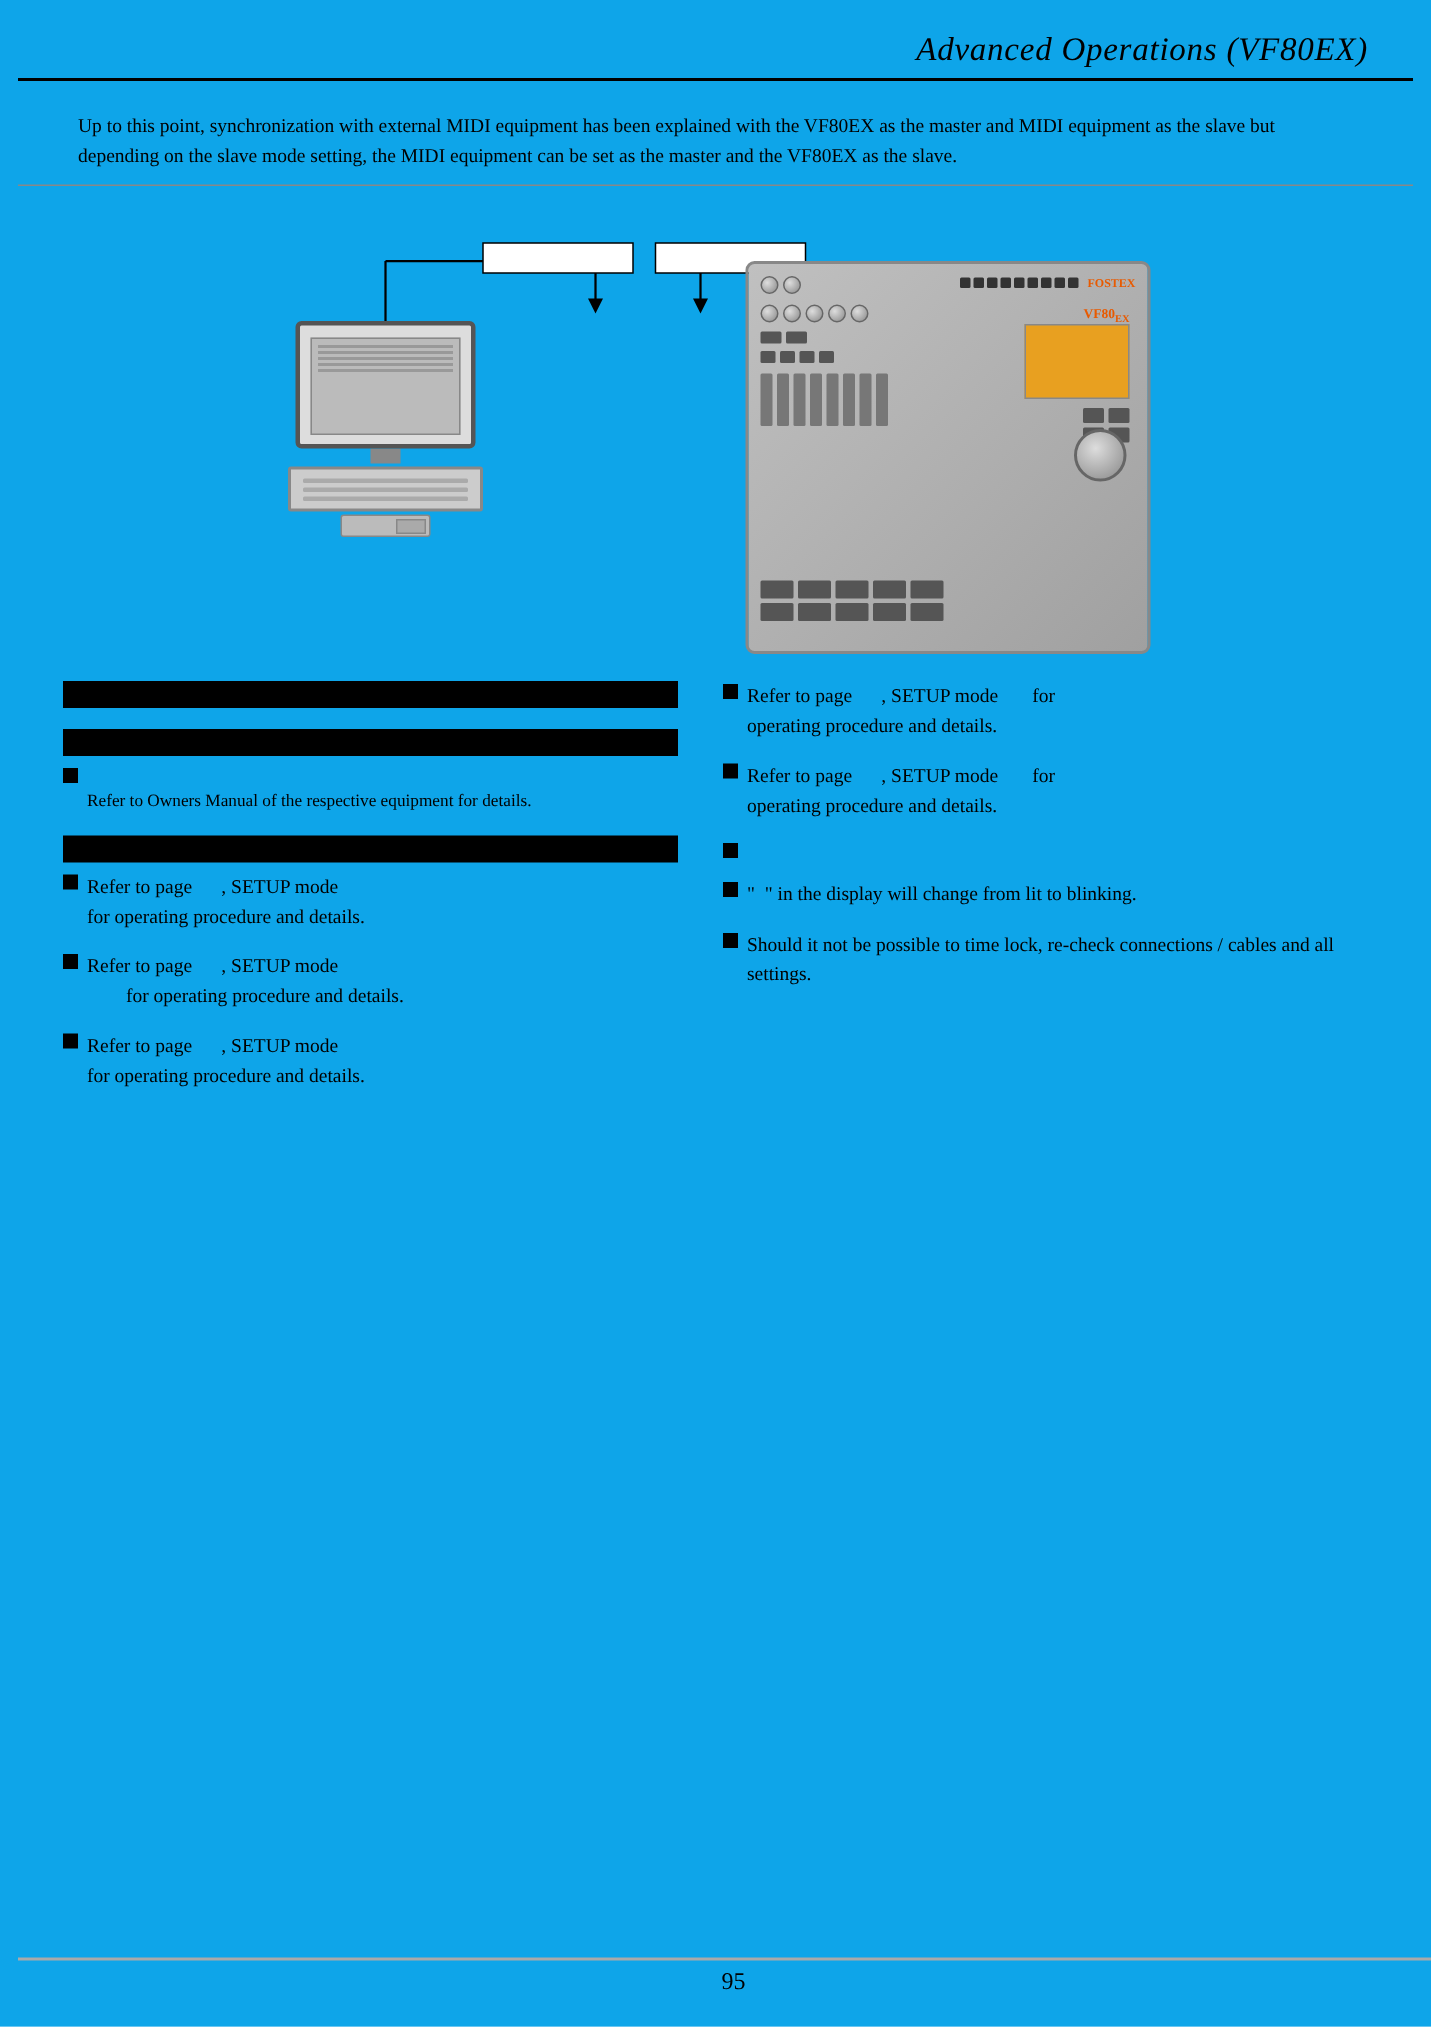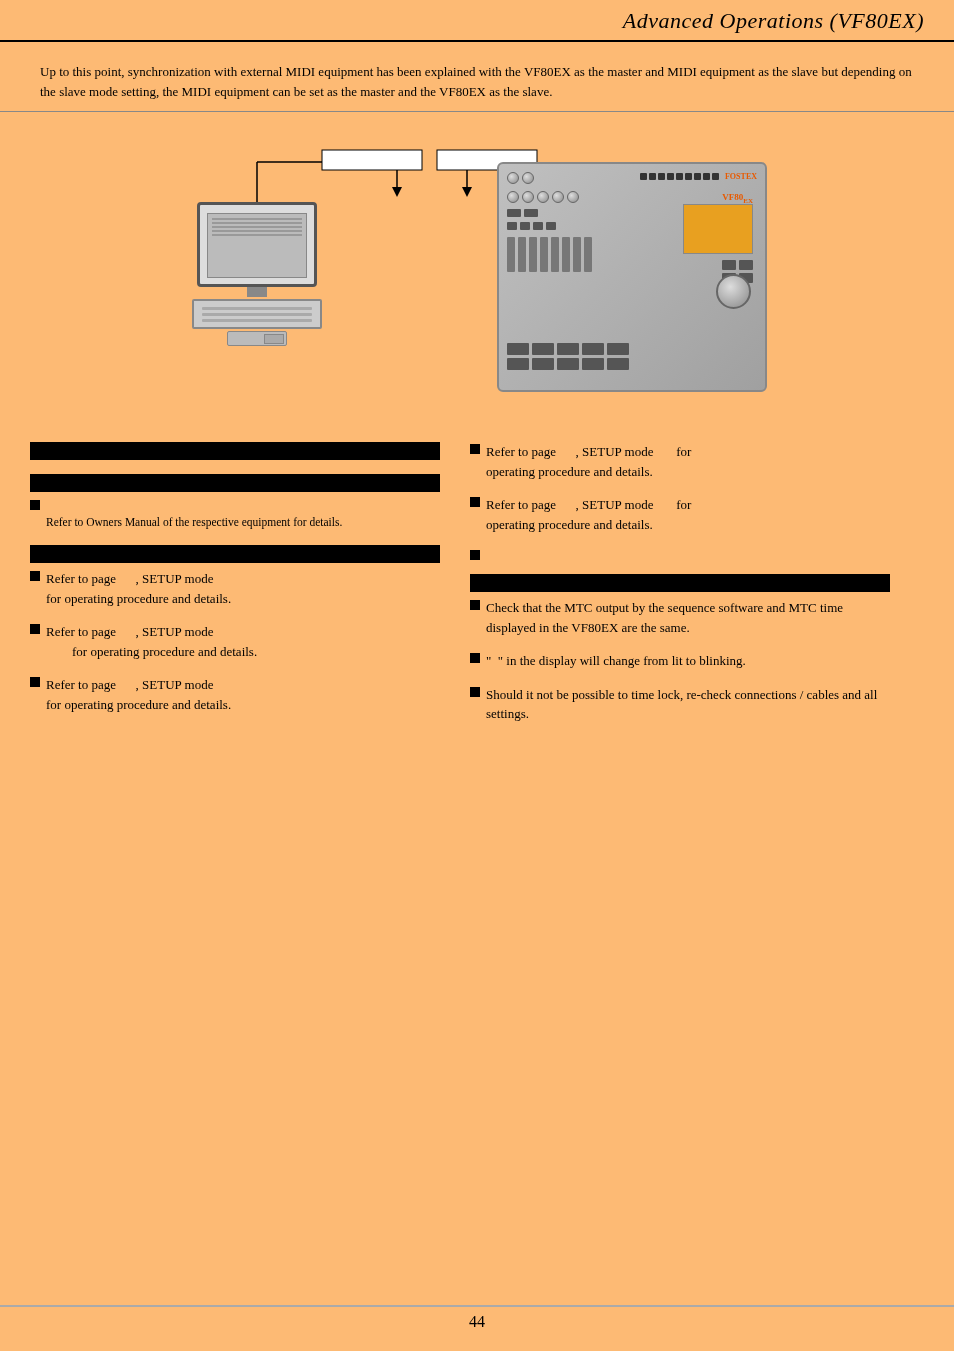--- a/index.html
+++ b/index.html
@@ -8,22 +8,22 @@
       background: #fff;
       width: 954px;
       min-height: 1351px;
       position: relative;
       overflow-x: hidden;
     }
 
     .page {
       width: 954px;
       min-height: 1351px;
-      background: #fdba74;
-      padding: 0;
+      background: #0ea5e9;
+      padding: 12px;
       position: relative;
     }
 
     
     .header {
       display: flex;
       justify-content: flex-end;
       align-items: center;
       border-bottom: 2px solid #000;
       padding: 8px 30px 6px 30px;
@@ -126,21 +126,21 @@
     .device {
       position: absolute;
       right: 0px;
       top: 20px;
       width: 290px;
       height: 240px;
     }
 
     .device-body {
       width: 270px;
-      height: 230px;
+      height: 262px;
       background: linear-gradient(135deg, #c0c0c0, #a0a0a0);
       border-radius: 6px;
       border: 2px solid #888;
       position: relative;
       padding: 8px;
     }
 
     .device-top-row {
       display: flex;
       justify-content: flex-end;
@@ -518,42 +518,35 @@
         </div>
       </div>
 
       <div class="section-block">
         <div class="step-row">
           <div class="step-bullet"></div>
           <span class="step-text"></span>
         </div>
       </div>
 
-      <div class="section-block">
-        <div class="section-header">&nbsp;</div>
-        <div class="step-row">
-          <div class="step-bullet"></div>
-          <span class="step-text">Check that the MTC output by the sequence software and MTC time displayed in the VF80EX are the same.</span>
-        </div>
-      </div>
 
       <div class="section-block">
         <div class="step-row">
           <div class="step-bullet"></div>
           <span class="step-text">" &nbsp;" in the display will change from lit to blinking.</span>
         </div>
       </div>
 
       <div class="section-block">
         <div class="step-row">
           <div class="step-bullet"></div>
           <span class="step-text">Should it not be possible to time lock, re-check connections / cables and all settings.</span>
         </div>
       </div>
 
     </div>
   </div>
 
   <div class="footer">
-    <span class="page-number">44</span>
+    <span class="page-number">95</span>
   </div>
 
 </div>
 
 </body></html>

